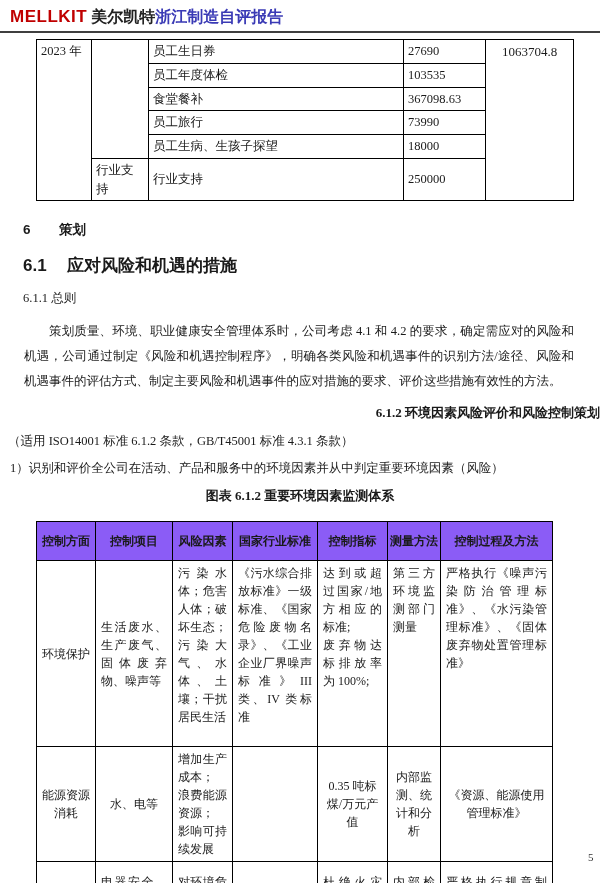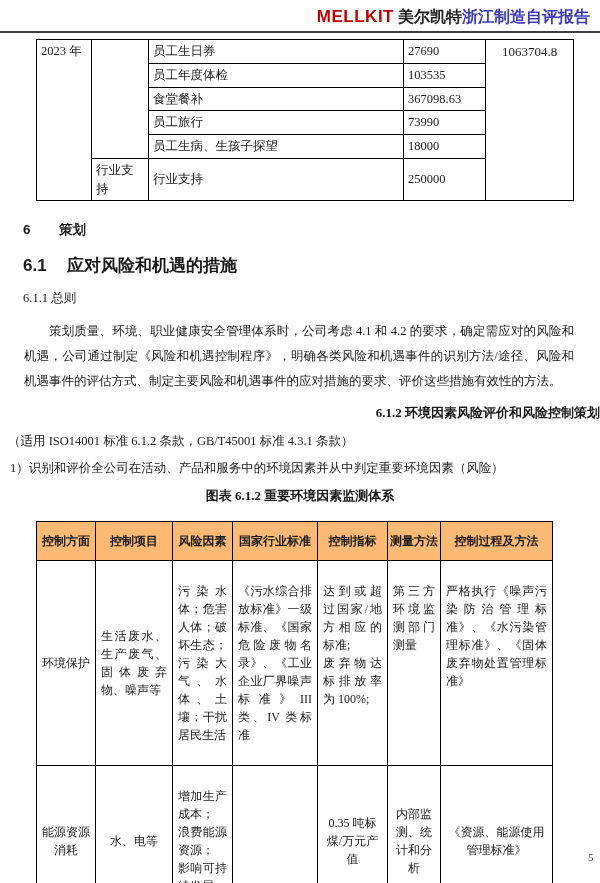--- a/index.html
+++ b/index.html
@@ -2,36 +2,36 @@
 <html><head>
 <meta charset="utf-8">
 <style>
   html,body{margin:0;padding:0;}
   body{
     width:600px;height:883px;position:relative;background:#ffffff;
     font-family:"Liberation Serif","DejaVu Serif",serif;
     color:#1a1a1a;overflow:hidden;
   }
   
-  .page-header{padding:7px 10px 3px 10px;border-bottom:2px solid #3f3f3f;white-space:nowrap;text-align:right;}
+  .page-header{padding:7px 10px 3px 10px;border-bottom:2px solid #3f3f3f;white-space:nowrap;}
   .brand{font-family:"Liberation Sans","DejaVu Sans",sans-serif;font-weight:bold;font-size:17px;color:#c00000;letter-spacing:.5px;}
   .title-black{font-size:16px;font-weight:bold;color:#222;}
   .title-blue{font-size:16px;font-weight:bold;color:#3a3ab5;}
   
   table{border-collapse:collapse;table-layout:fixed;}
   td,th{border:1px solid #000;font-size:12px;line-height:1.5;padding:2px 4px;word-break:break-all;}
   
   .benefits{margin:6px 0 0 36px;width:537px;}
   .benefits td{font-size:12.5px;vertical-align:middle;}
   .benefits .year-cell{vertical-align:top;}
   .benefits .total-cell{vertical-align:top;text-align:center;font-size:13px;}
   
   .envtab{margin:4px 0 0 36px;width:516px;}
-  .envtab th{background:#fdba74;font-weight:bold;text-align:center;vertical-align:middle;height:30px;padding:4px 1px;}
-  .envtab td{padding:21px 5px;}
+  .envtab th{background:#8b5cf6;font-weight:bold;text-align:center;vertical-align:middle;height:30px;padding:4px 1px;}
+  .envtab td{padding:3px 5px;}
   .cm{text-align:center;vertical-align:middle;}
   .jt{text-align:justify;text-justify:inter-ideograph;vertical-align:top;}
   .jm{text-align:justify;text-justify:inter-ideograph;vertical-align:middle;}
   .pre{white-space:pre-line;}
   .r1{height:186px;} .r2{height:104px;} .r3{height:58px;}
   
   .h-num{display:inline-block;font-family:"Liberation Sans","DejaVu Sans",sans-serif;}
   .sec-h1{margin:20px 0 0 23px;font-size:13.5px;font-weight:bold;}
   .sec-h1 .h-num{width:36px;}
   .sec-h2{margin:15px 0 12px 23px;font-size:17px;font-weight:bold;}

